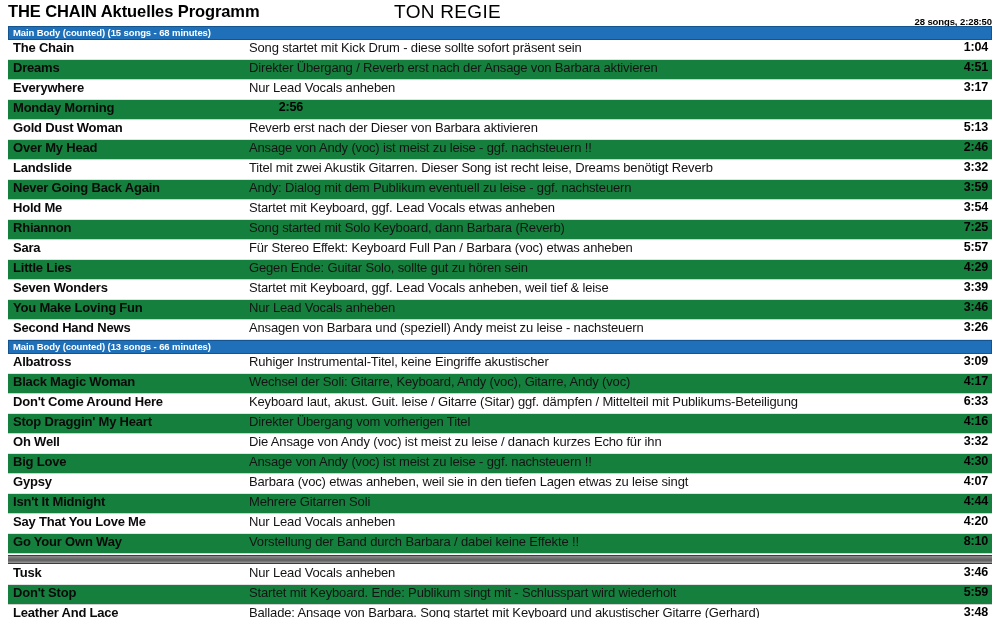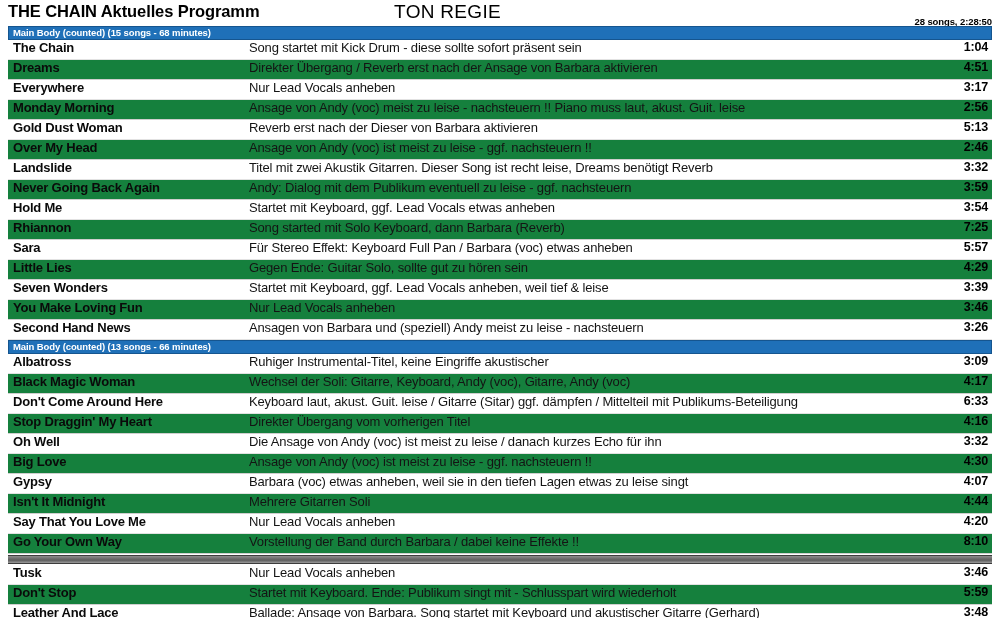--- a/index.html
+++ b/index.html
@@ -157,21 +157,20 @@
       <div class="cell-note">Direkter Übergang / Reverb erst nach der Ansage von Barbara aktivieren</div>
       <div class="cell-time">4:51</div>
     </div>
     <div class="row">
       <div class="cell-title">Everywhere</div>
       <div class="cell-note">Nur Lead Vocals anheben</div>
       <div class="cell-time">3:17</div>
     </div>
     <div class="row alt">
       <div class="cell-title">Monday Morning</div>
-      <div class="cell-note">Ansage von Andy (voc) meist zu leise - nachsteuern !! Piano muss laut, akust. Guit. leise</div>
       <div class="cell-time">2:56</div>
     </div>
     <div class="row">
       <div class="cell-title">Gold Dust Woman</div>
       <div class="cell-note">Reverb erst nach der Dieser von Barbara aktivieren</div>
       <div class="cell-time">5:13</div>
     </div>
     <div class="row alt">
       <div class="cell-title">Over My Head</div>
       <div class="cell-note">Ansage von Andy (voc) ist meist zu leise - ggf. nachsteuern !!</div>

